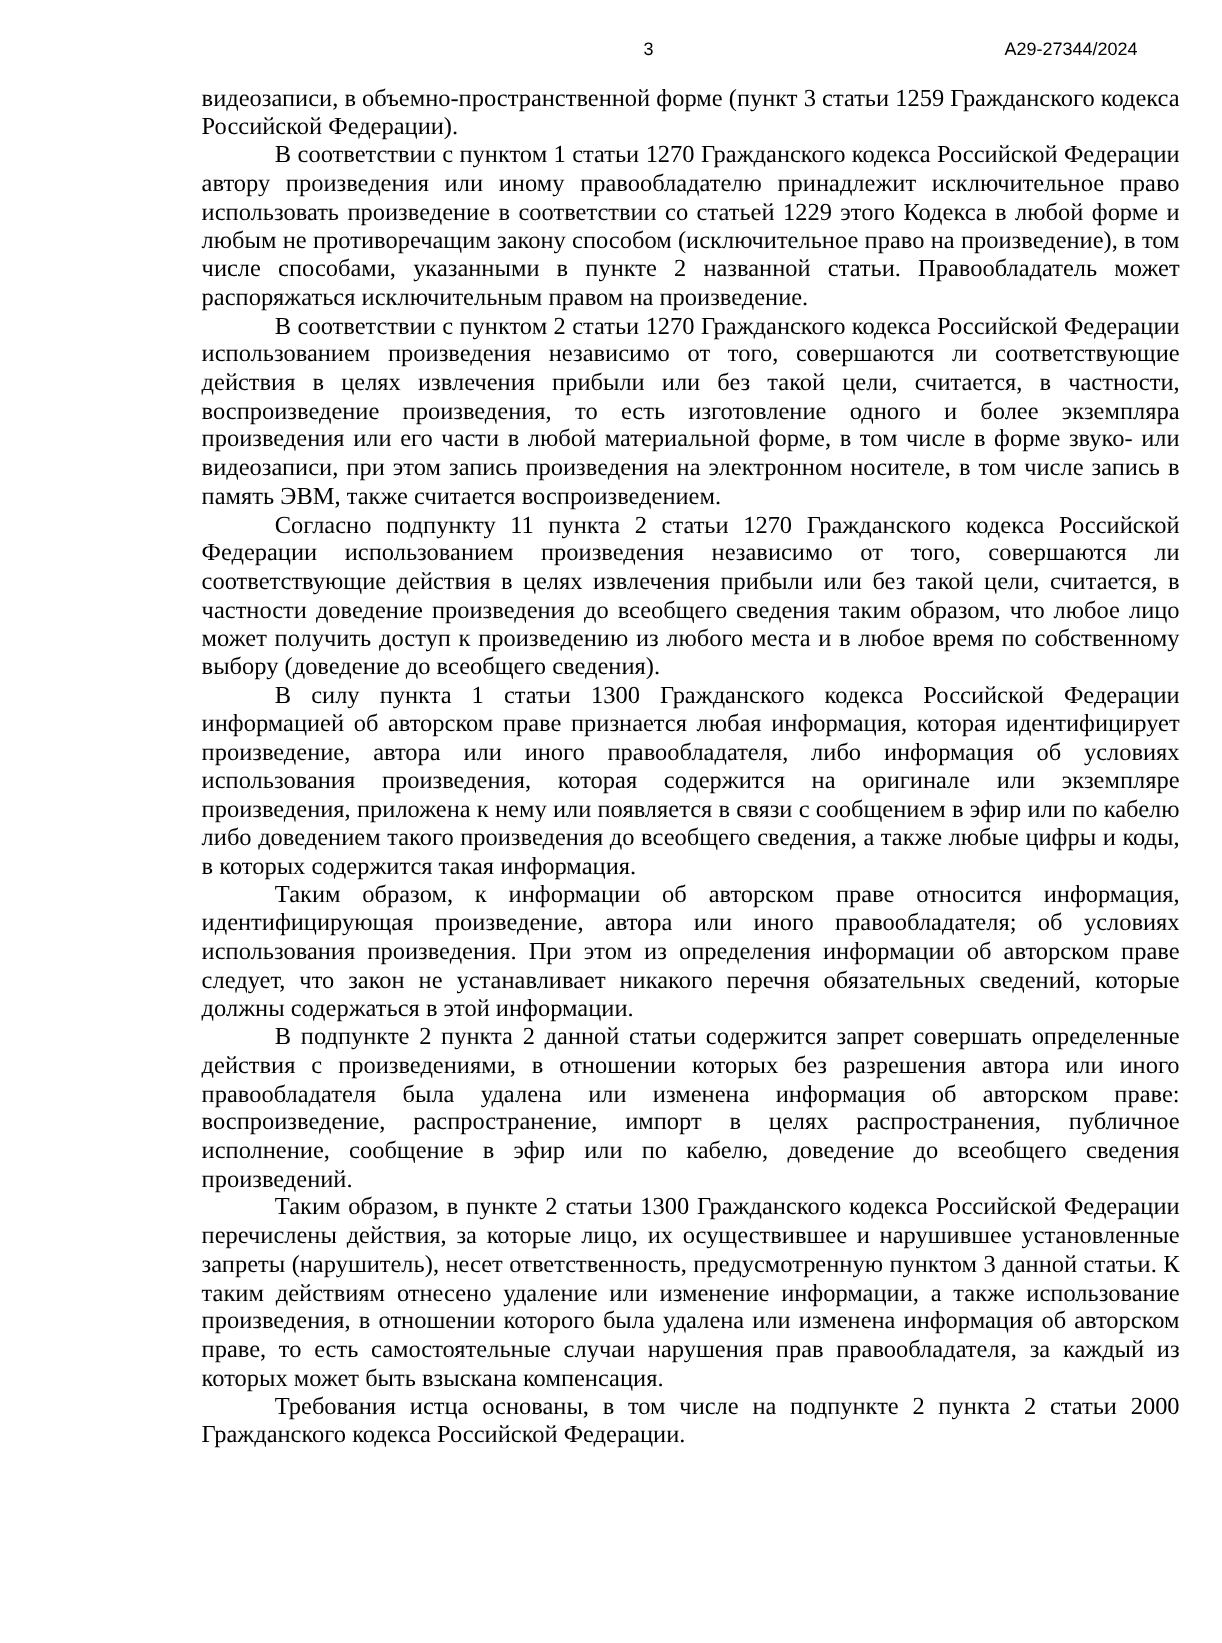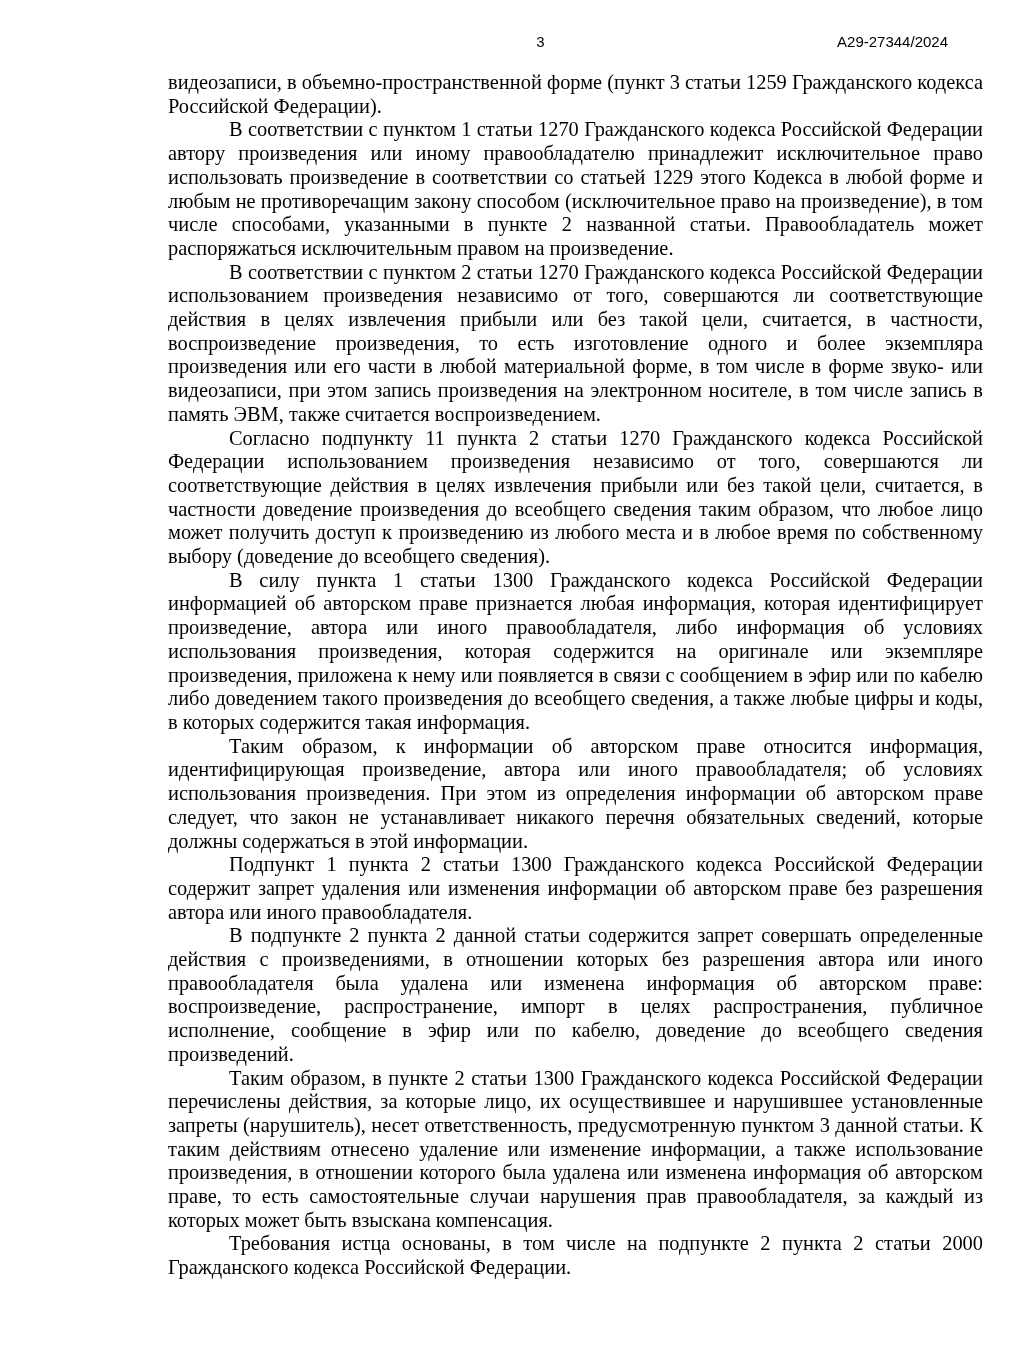--- a/index.html
+++ b/index.html
@@ -72,19 +72,18 @@
     <span class="case-number">А29-27344/2024</span>
   </header>
 
   <main class="page-body">
     <p class="para continuation">видеозаписи, в объемно-пространственной форме (пункт 3 статьи 1259 Гражданского кодекса Российской Федерации).</p>
     <p class="para">В соответствии с пунктом 1 статьи 1270 Гражданского кодекса Российской Федерации автору произведения или иному правообладателю принадлежит исключительное право использовать произведение в соответствии со статьей 1229 этого Кодекса в любой форме и любым не противоречащим закону способом (исключительное право на произведение), в том числе способами, указанными в пункте 2 названной статьи. Правообладатель может распоряжаться исключительным правом на произведение.</p>
     <p class="para">В соответствии с пунктом 2 статьи 1270 Гражданского кодекса Российской Федерации использованием произведения независимо от того, совершаются ли соответствующие действия в целях извлечения прибыли или без такой цели, считается, в частности, воспроизведение произведения, то есть изготовление одного и более экземпляра произведения или его части в любой материальной форме, в том числе в форме звуко- или видеозаписи, при этом запись произведения на электронном носителе, в том числе запись в память ЭВМ, также считается воспроизведением.</p>
     <p class="para">Согласно подпункту 11 пункта 2 статьи 1270 Гражданского кодекса Российской Федерации использованием произведения независимо от того, совершаются ли соответствующие действия в целях извлечения прибыли или без такой цели, считается, в частности доведение произведения до всеобщего сведения таким образом, что любое лицо может получить доступ к произведению из любого места и в любое время по собственному выбору (доведение до всеобщего сведения).</p>
     <p class="para">В силу пункта 1 статьи 1300 Гражданского кодекса Российской Федерации информацией об авторском праве признается любая информация, которая идентифицирует произведение, автора или иного правообладателя, либо информация об условиях использования произведения, которая содержится на оригинале или экземпляре произведения, приложена к нему или появляется в связи с сообщением в эфир или по кабелю либо доведением такого произведения до всеобщего сведения, а также любые цифры и коды, в которых содержится такая информация.</p>
     <p class="para">Таким образом, к информации об авторском праве относится информация, идентифицирующая произведение, автора или иного правообладателя; об условиях использования произведения. При этом из определения информации об авторском праве следует, что закон не устанавливает никакого перечня обязательных сведений, которые должны содержаться в этой информации.</p>
-    <p class="para">Подпункт 1 пункта 2 статьи 1300 Гражданского кодекса Российской Федерации содержит запрет удаления или изменения информации об авторском праве без разрешения автора или иного правообладателя.</p>
     <p class="para">В подпункте 2 пункта 2 данной статьи содержится запрет совершать определенные действия с произведениями, в отношении которых без разрешения автора или иного правообладателя была удалена или изменена информация об авторском праве: воспроизведение, распространение, импорт в целях распространения, публичное исполнение, сообщение в эфир или по кабелю, доведение до всеобщего сведения произведений.</p>
     <p class="para">Таким образом, в пункте 2 статьи 1300 Гражданского кодекса Российской Федерации перечислены действия, за которые лицо, их осуществившее и нарушившее установленные запреты (нарушитель), несет ответственность, предусмотренную пунктом 3 данной статьи. К таким действиям отнесено удаление или изменение информации, а также использование произведения, в отношении которого была удалена или изменена информация об авторском праве, то есть самостоятельные случаи нарушения прав правообладателя, за каждый из которых может быть взыскана компенсация.</p>
     <p class="para">Требования истца основаны, в том числе на подпункте 2 пункта 2 статьи 2000 Гражданского кодекса Российской Федерации.</p>
   </main>
 
 </div>
 
 </body></html>

